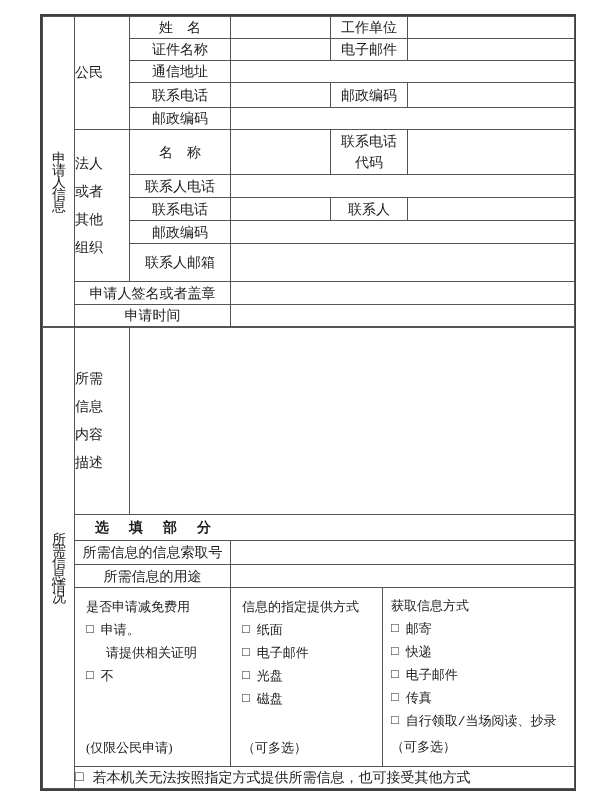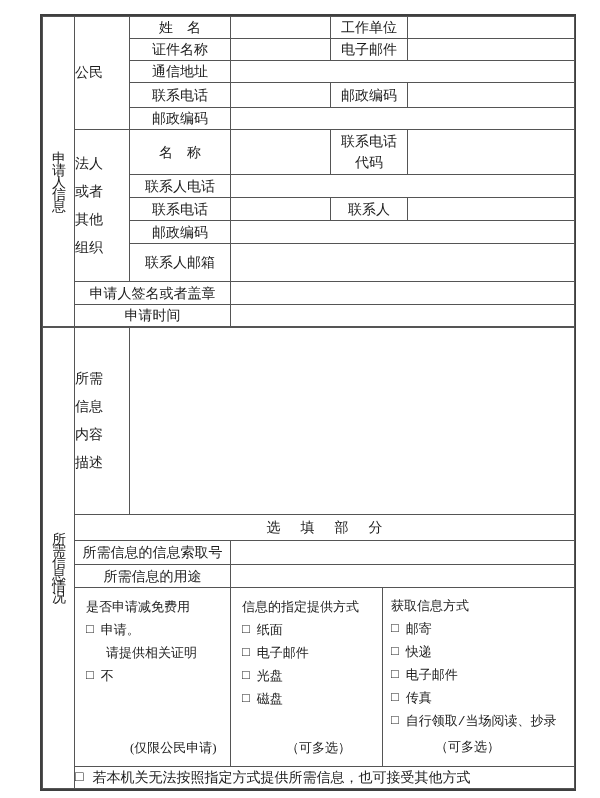--- a/index.html
+++ b/index.html
@@ -26,35 +26,35 @@
     letter-spacing:12px;font-size:14px;line-height:30px;
   }
   
   .gcell{text-align:left;white-space:pre-line;line-height:28px;}
   
   .lbl{text-align:center;white-space:pre-line;line-height:21px;margin-top:16px;}
   
   .val{background:#ffffff;}
   
   .opt-header{
-    text-align:center;font-weight:normal;font-size:15px;
+    font-weight:bold;font-size:15px;
     letter-spacing:20px;text-indent:20px;
   }
   
   .opt{vertical-align:top;}
   .optwrap{
     display:flex;flex-direction:column;
     height:164px;padding:7px 6px 7px 11px;
     font-size:13px;line-height:23px;white-space:nowrap;
   }
   .opt-title{white-space:nowrap;}
   .opt-line{white-space:nowrap;}
   .opt-line .cb{display:inline-block;margin-right:7px;transform:translateY(-1px);}
   .opt-indent{padding-left:20px;}
-  .opt-foot{margin-top:auto;white-space:nowrap;margin-left:44px;}
+  .opt-foot{margin-top:auto;white-space:nowrap;}
   
   .bottomrow{padding:2px 4px 2px 12px;font-size:13.5px;white-space:nowrap;}
   .bottomrow .cb{display:inline-block;margin-right:9px;transform:translateY(-1px);}
 </style>
 </head>
 <body>
 
 <div class="page">
   <div class="form-box">
 

